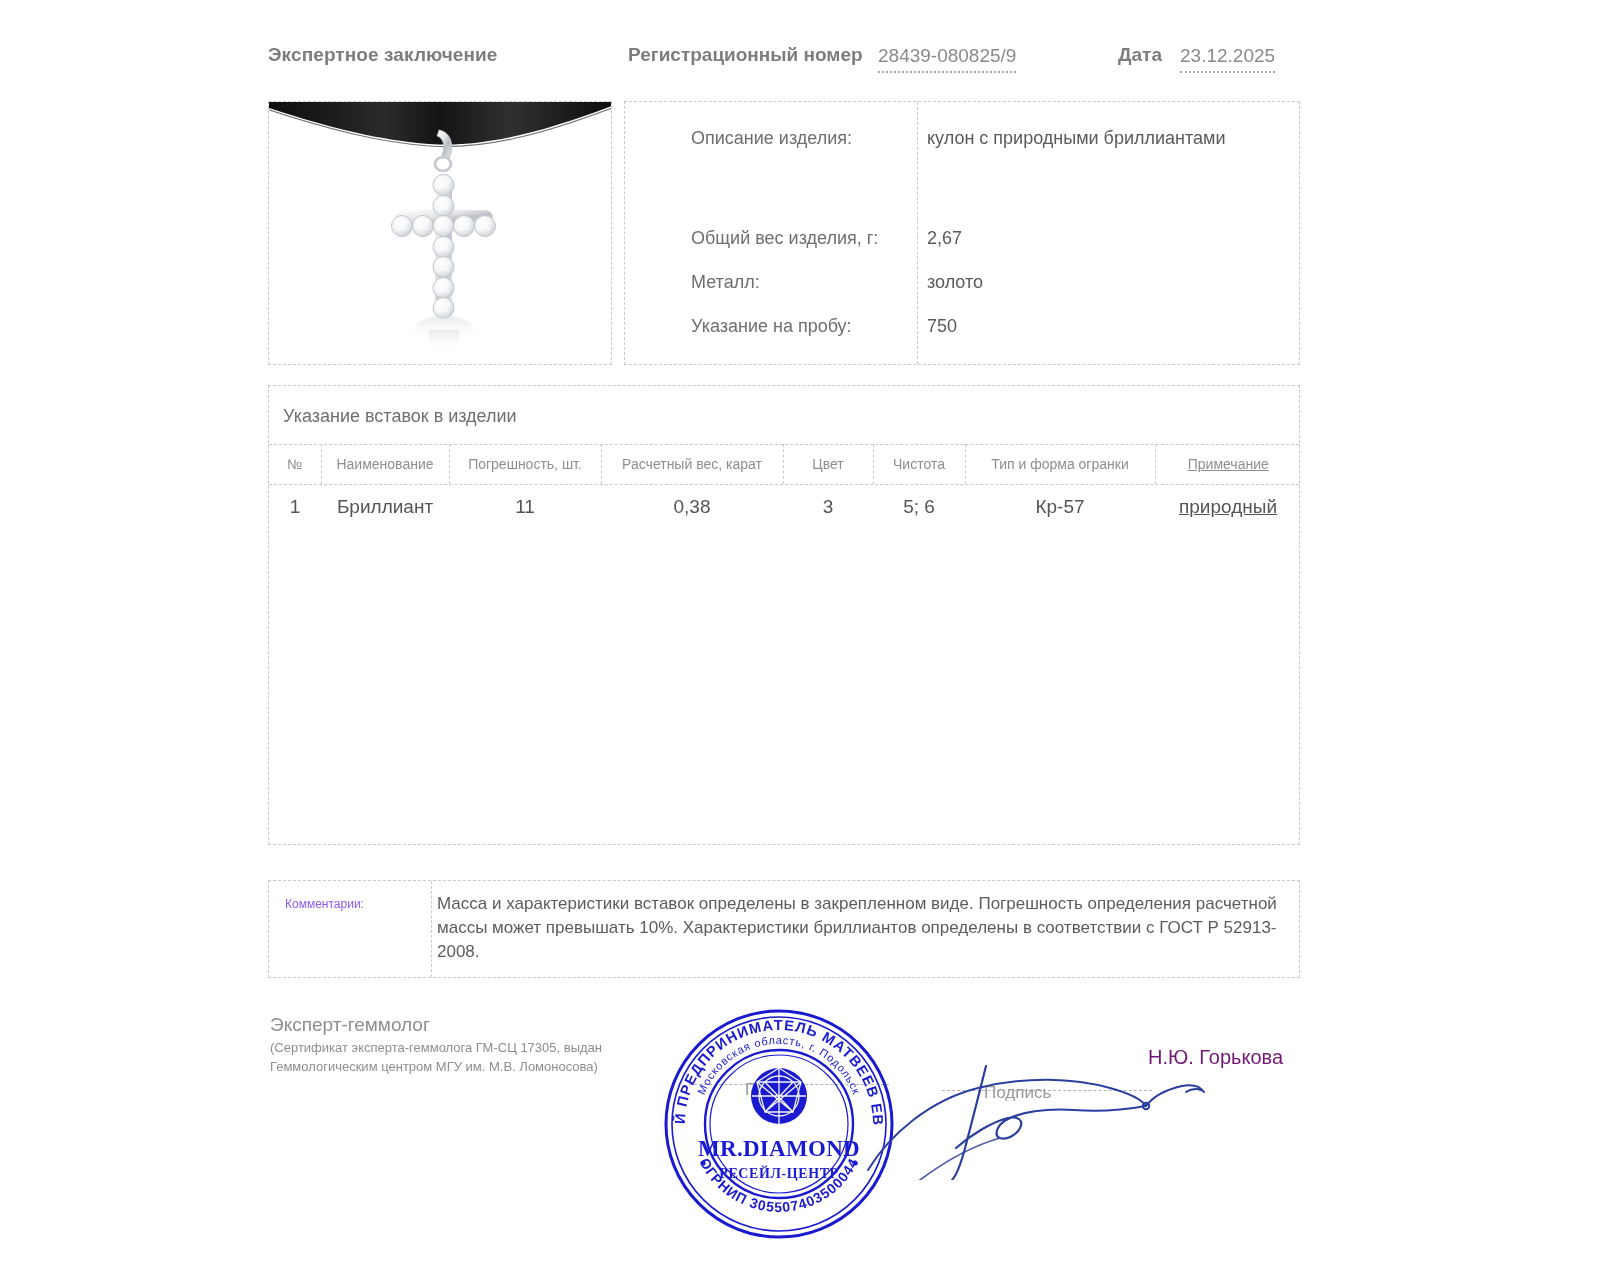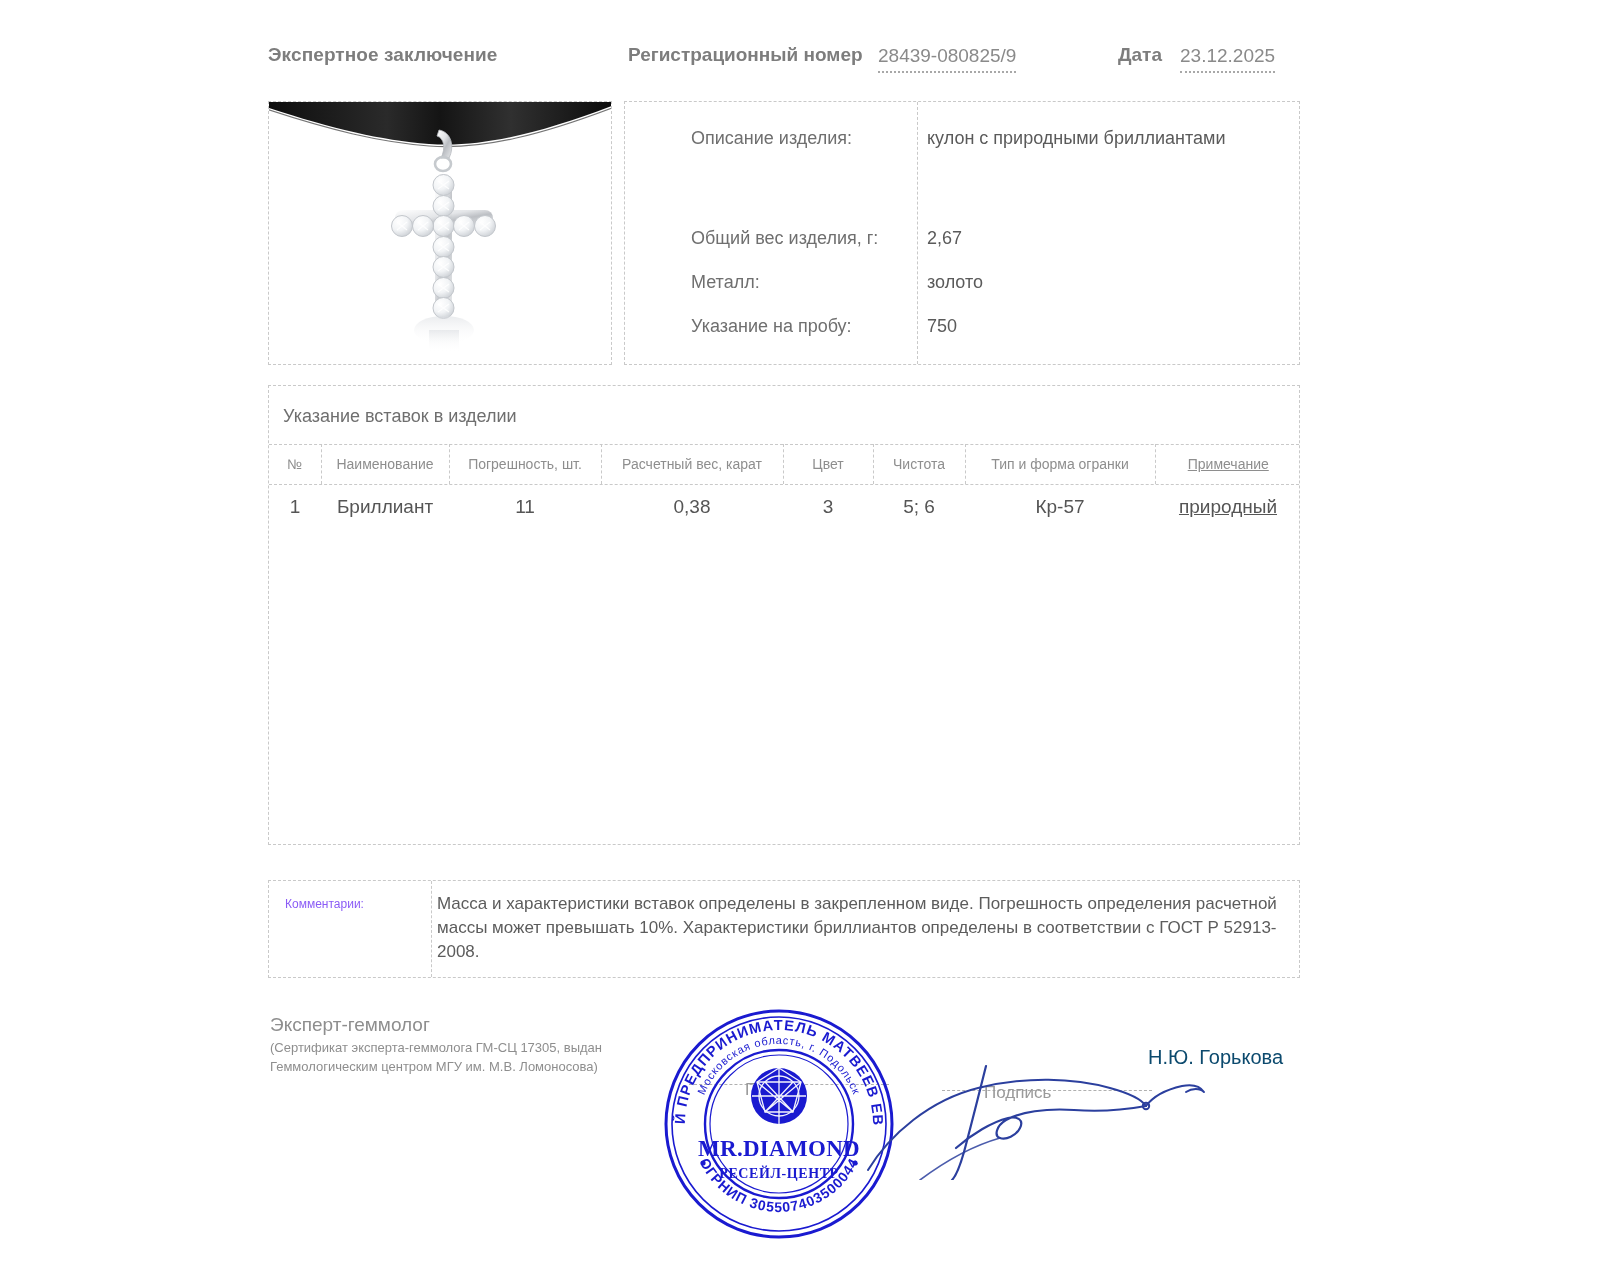--- a/index.html
+++ b/index.html
@@ -302,21 +302,21 @@
     top: 1083px;
     font-size: 17px;
     color: #9a9a9a;
     white-space: nowrap;
   }
   .signature-name {
     position: absolute;
     left: 1148px;
     top: 1046px;
     font-size: 20px;
-    color: #0c4a6e;
+    color: #701a75;
     white-space: nowrap;
   }
   .signature-ink {
     position: absolute;
     left: 860px;
     top: 1030px;
     width: 360px;
     height: 150px;
     pointer-events: none;
   }

